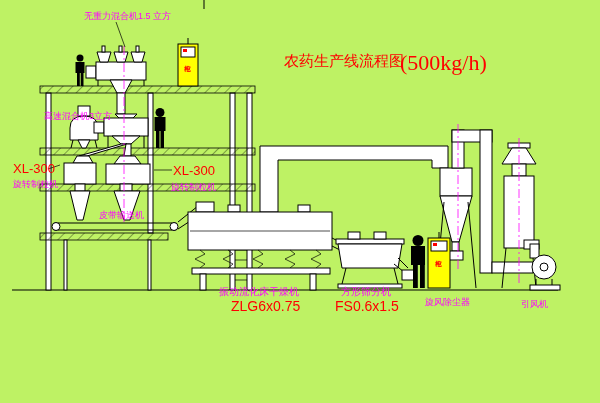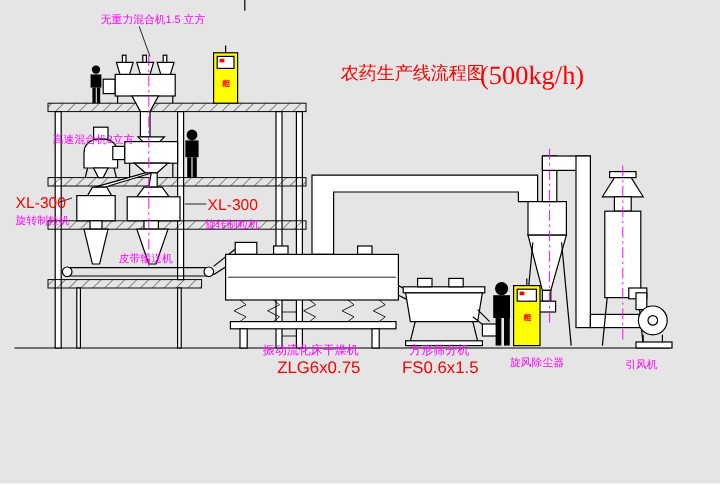--- a/index.html
+++ b/index.html
@@ -1,16 +1,16 @@
 <!DOCTYPE html>
 <html><head>
 <meta charset="utf-8">
 <style>
   html,body{margin:0;padding:0;background:#fff;}
-  .stage{position:relative;width:600px;height:403px;background:#e5e5e5;overflow:hidden;}
+  .stage{position:relative;width:600px;height:403px;background:#bef264;overflow:hidden;}
   svg{display:block;}
   text{font-family:"Liberation Sans",sans-serif;}
   .mag{fill:#FF00FF;}
   .red{fill:#FF0000;}
   .serif{font-family:"Liberation Serif",serif;}
   .ln{fill:none;stroke:#000;stroke-width:1;}
   .thin{stroke-width:0.7;}
   .fw{fill:#ffffff;stroke:#000;stroke-width:1;}
   .blk{fill:#000;stroke:none;}
   .yel{fill:#FFFF00;stroke:#000;stroke-width:1;}

